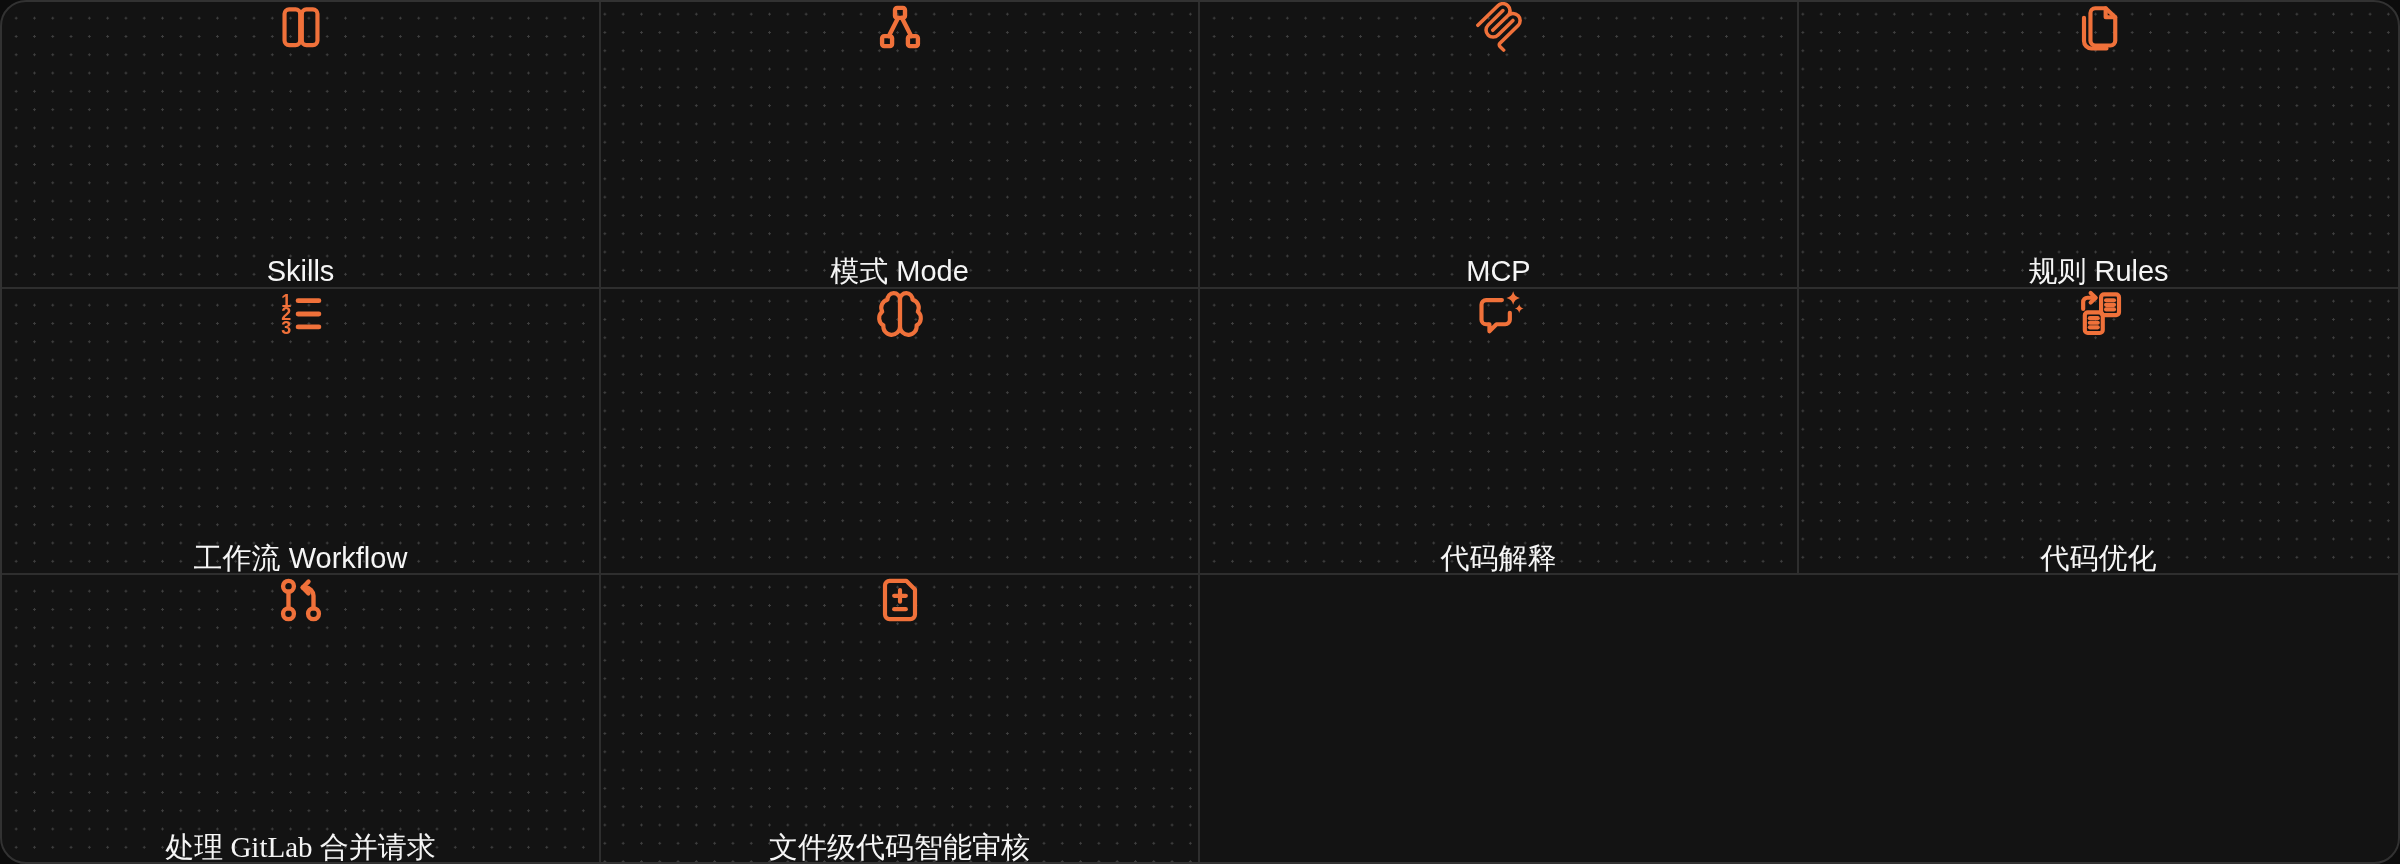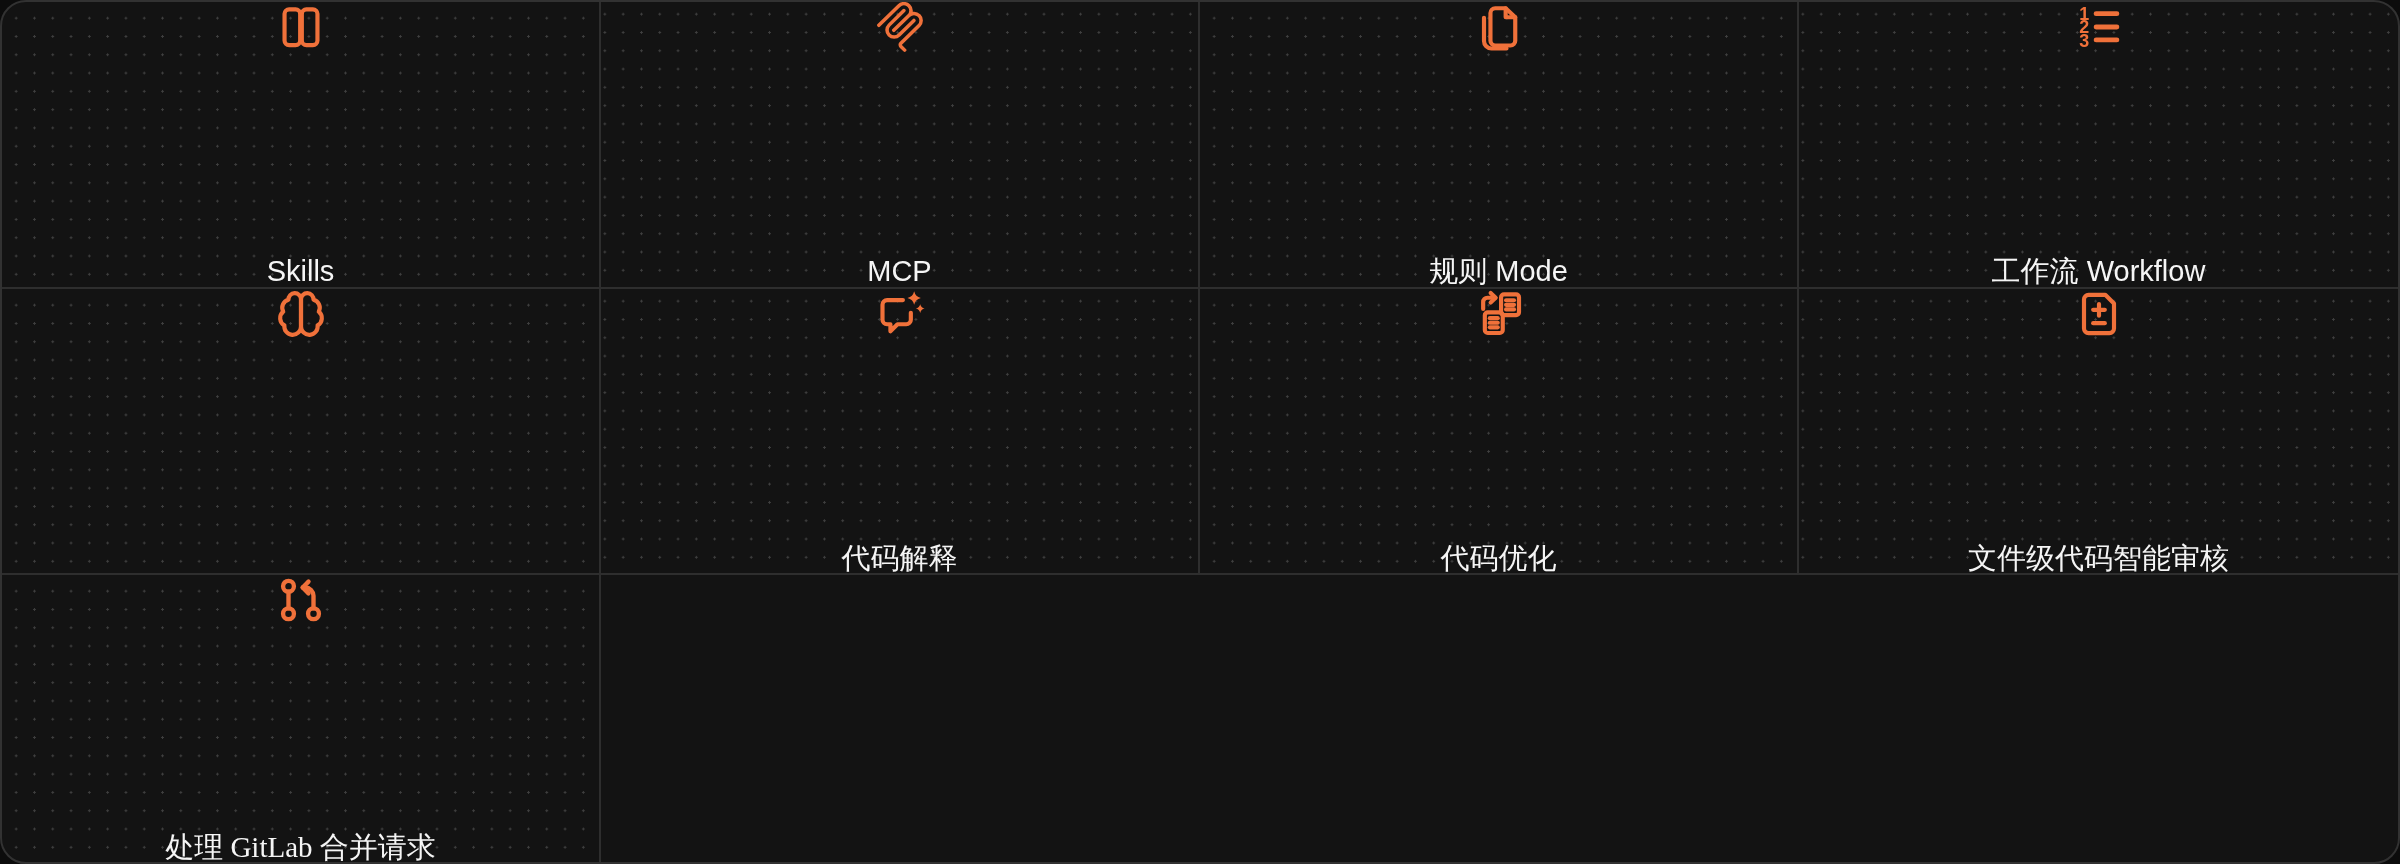--- a/index.html
+++ b/index.html
@@ -60,40 +60,52 @@
   <div class="cell">
     <span class="icon">
       <svg viewBox="0 0 24 24" fill="none" stroke="currentColor" stroke-width="2" stroke-linecap="round" stroke-linejoin="round">
         <rect x="4.1" y="3.5" width="7.5" height="17.2" rx="2.2"></rect>
         <rect x="12.4" y="3.5" width="7.5" height="17.2" rx="2.2"></rect>
       </svg>
     </span>
     <div class="label">Skills</div>
   </div>
 
+  <div class="cell">
+    <span class="icon">
+      <svg viewBox="0 0 24 24" fill="none" stroke="currentColor" stroke-width="2.1" stroke-linecap="round" stroke-linejoin="round">
+        <rect x="9.6" y="2.8" width="4.8" height="4.8" rx="1"></rect>
+        <rect x="3.4" y="16.4" width="4.8" height="4.8" rx="1"></rect>
+        <rect x="15.8" y="16.4" width="4.8" height="4.8" rx="1"></rect>
+        <path d="M11.1 7.6 6.6 16.4"></path>
+        <path d="m12.9 7.6 4.5 8.8"></path>
+      </svg>
+    </span>
+    <div class="label">模式 Mode</div>
+  </div>
 
   <div class="cell">
     <span class="icon">
       <svg viewBox="0 0 24 24" fill="currentColor" stroke="none">
         <path d="M15.688 2.343a2.588 2.588 0 0 0-3.61 0l-9.626 9.44a.863.863 0 0 1-1.203 0 .823.823 0 0 1 0-1.18l9.626-9.44a4.313 4.313 0 0 1 6.016 0 4.116 4.116 0 0 1 1.204 3.54 4.3 4.3 0 0 1 3.609 1.18l.05.05a4.115 4.115 0 0 1 0 5.9l-8.706 8.537a.274.274 0 0 0 0 .393l1.788 1.754a.823.823 0 0 1 0 1.18.863.863 0 0 1-1.203 0l-1.788-1.753a1.92 1.92 0 0 1 0-2.754l8.706-8.538a2.47 2.47 0 0 0 0-3.54l-.05-.049a2.588 2.588 0 0 0-3.607-.003l-7.172 7.034-.002.002-.098.097a.863.863 0 0 1-1.204 0 .823.823 0 0 1 0-1.18l7.273-7.133a2.47 2.47 0 0 0-.003-3.537z"></path>
         <path d="M14.485 4.703a.823.823 0 0 0 0-1.18.863.863 0 0 0-1.204 0l-7.119 6.982a4.115 4.115 0 0 0 0 5.9 4.314 4.314 0 0 0 6.016 0l7.12-6.982a.823.823 0 0 0 0-1.18.863.863 0 0 0-1.204 0l-7.119 6.982a2.588 2.588 0 0 1-3.61 0 2.47 2.47 0 0 1 0-3.54z"></path>
       </svg>
     </span>
     <div class="label">MCP</div>
   </div>
 
   <div class="cell">
     <span class="icon">
       <svg viewBox="0 0 24 24" fill="none" stroke="currentColor" stroke-width="2" stroke-linecap="round" stroke-linejoin="round">
         <path d="M19.8 7.3v11.3a2.3 2.3 0 0 1-2.3 2.3h-7.3a2.3 2.3 0 0 1-2.3-2.3V5.3A2.3 2.3 0 0 1 10.2 3h5z"></path>
         <path d="M15.2 3v4.3h4.6"></path>
         <path d="M4.8 7.6v11.1a3.6 3.6 0 0 0 3.6 3.6h7.2"></path>
       </svg>
     </span>
-    <div class="label">规则 Mode</div>
+    <div class="label">规则 Rules</div>
   </div>
 
   <div class="cell">
     <span class="icon">
       <svg viewBox="0 0 24 24" fill="none" stroke="currentColor" stroke-width="2.3" stroke-linecap="round" stroke-linejoin="round">
         <path d="M10.6 5.6h10"></path>
         <path d="M10.6 12h10"></path>
         <path d="M10.6 18.2h10"></path>
         <text x="4.9" y="8.6" text-anchor="middle" font-size="8.6" font-weight="700" fill="currentColor" stroke="none" font-family="'Liberation Sans','DejaVu Sans',sans-serif">1</text>
         <text x="4.9" y="15" text-anchor="middle" font-size="8.6" font-weight="700" fill="currentColor" stroke="none" font-family="'Liberation Sans','DejaVu Sans',sans-serif">2</text>
@@ -138,37 +150,37 @@
         <path d="M4.4 9.6V6.2a2 2 0 0 1 2-2h3.8"></path>
         <path d="m8 1.9 2.4 2.3L8 6.5"></path>
       </svg>
     </span>
     <div class="label">代码优化</div>
   </div>
 
 
   <div class="cell">
     <span class="icon">
-      <svg viewBox="0 0 24 24" fill="none" stroke="currentColor" stroke-width="2" stroke-linecap="round" stroke-linejoin="round">
-        <path d="M15 2.8H7a2.2 2.2 0 0 0-2.2 2.2v14A2.2 2.2 0 0 0 7 21.2h10a2.2 2.2 0 0 0 2.2-2.2V7z"></path>
-        <path d="M12 7.2v5.6"></path>
-        <path d="M9.2 10h5.6"></path>
-        <path d="M9.2 16.4h5.6"></path>
-      </svg>
-    </span>
-    <div class="label">文件级代码智能审核</div>
-  </div>
-
-  <div class="cell">
-    <span class="icon">
       <svg viewBox="0 0 24 24" fill="none" stroke="currentColor" stroke-width="2.1" stroke-linecap="round" stroke-linejoin="round">
         <circle cx="6" cy="5.4" r="2.6"></circle>
         <path d="M6 8v8"></path>
         <circle cx="6" cy="18.6" r="2.6"></circle>
         <circle cx="18" cy="18.6" r="2.6"></circle>
         <path d="M18 16v-6a4 4 0 0 0-4-4h-1.2"></path>
         <path d="m15.6 3.2-2.8 2.8 2.8 2.8"></path>
       </svg>
     </span>
     <div class="label">处理 GitLab 合并请求</div>
   </div>
 
+  <div class="cell">
+    <span class="icon">
+      <svg viewBox="0 0 24 24" fill="none" stroke="currentColor" stroke-width="2" stroke-linecap="round" stroke-linejoin="round">
+        <path d="M15 2.8H7a2.2 2.2 0 0 0-2.2 2.2v14A2.2 2.2 0 0 0 7 21.2h10a2.2 2.2 0 0 0 2.2-2.2V7z"></path>
+        <path d="M12 7.2v5.6"></path>
+        <path d="M9.2 10h5.6"></path>
+        <path d="M9.2 16.4h5.6"></path>
+      </svg>
+    </span>
+    <div class="label">文件级代码智能审核</div>
+  </div>
+
 </div>
 
 </body></html>

